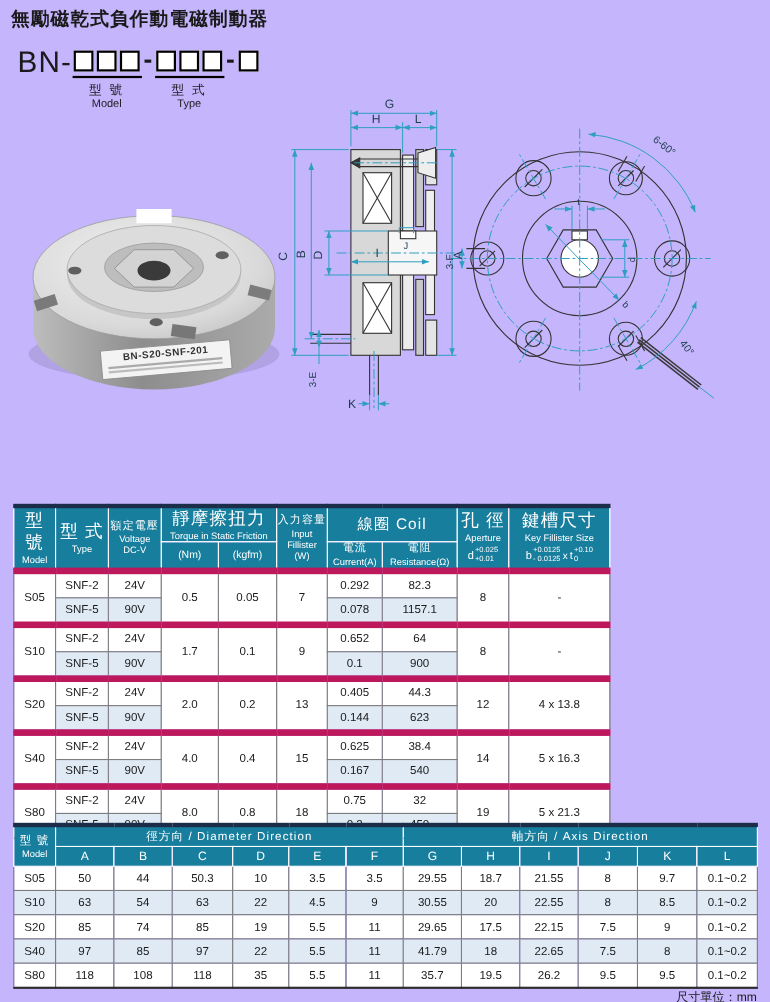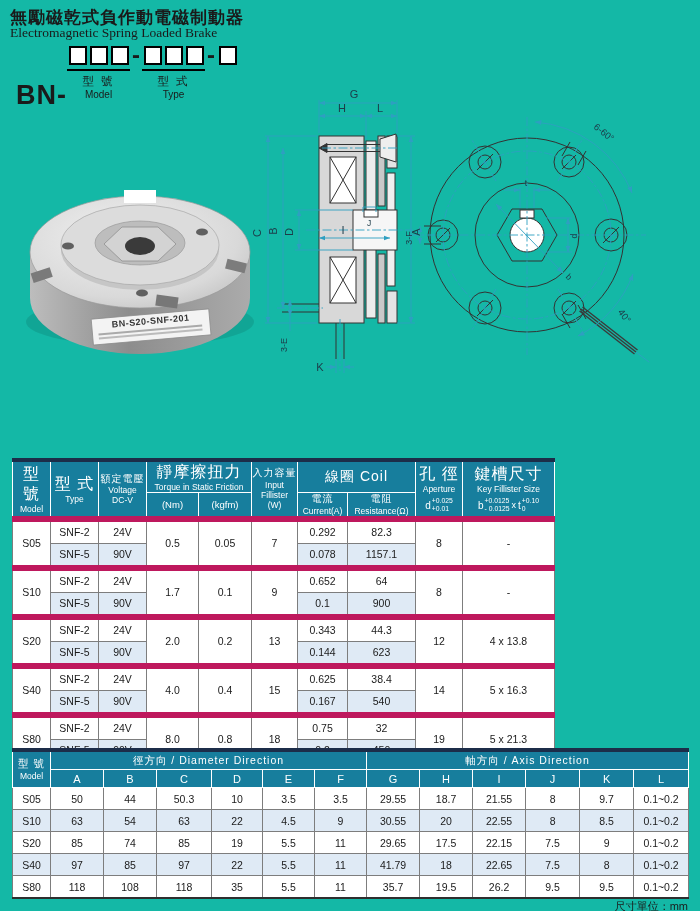--- a/index.html
+++ b/index.html
@@ -1,23 +1,23 @@
 <!DOCTYPE html>
 <html><head>
 <meta charset="utf-8">
 <style>
   html,body{margin:0;padding:0;background:#fff;}
-  .page{position:relative;width:700px;height:911px;background:#14b8a6;overflow:hidden;
+  .page{position:relative;width:700px;height:911px;background:#c4b5fd;overflow:hidden;
         font-family:"Liberation Sans",sans-serif;color:#1a1a1a;}
   
   .title-zh{position:absolute;left:10px;top:6px;font-size:17px;font-weight:bold;letter-spacing:1px;}
   .title-en{position:absolute;left:10px;top:25px;font-size:13.5px;font-family:"Liberation Serif",serif;}
   
   .model-code{position:absolute;left:16px;top:46px;display:flex;align-items:flex-start;}
-  .bn{font-size:27px;font-weight:bold;line-height:20px;letter-spacing:1px;margin-top:39px;}
+  .bn{font-size:27px;font-weight:normal;line-height:20px;letter-spacing:1px;}
   .mc-dash{font-size:24px;font-weight:bold;line-height:18px;margin:0 2px;}
   .grp{display:flex;flex-direction:column;align-items:center;}
   .boxes{display:flex;}
   .dbox{width:14px;height:15px;border:2px solid #000;background:#fff;margin:0 1.5px;}
   .grp-line{width:100%;border-bottom:2px solid #000;margin-top:4px;}
   .grp-zh{font-size:11.5px;margin-top:3px;letter-spacing:2px;}
   .grp-en{font-size:10px;margin-top:0px;}
   
   table{border-collapse:collapse;table-layout:fixed;}
   th,td{padding:0;text-align:center;vertical-align:middle;overflow:hidden;}
@@ -45,21 +45,20 @@
   .photo{position:absolute;left:8px;top:146px;}
   .drawing{position:absolute;left:250px;top:83px;}
   svg text{font-family:"Liberation Sans",sans-serif;}
 </style>
 </head>
 <body>
 
 <div class="page">
 
   <div class="title-zh">無勵磁乾式負作動電磁制動器</div>
-  <div class="title-en">Electromagnetic Spring Loaded Brake</div>
 
   <div class="model-code">
     <span class="bn">BN-</span>
     <span class="grp">
       <span class="boxes">
         <span class="dbox"></span>
         <span class="dbox"></span>
         <span class="dbox"></span>
       </span>
       <span class="grp-line"></span>
@@ -395,21 +394,21 @@
         <td class="tint">0.1</td>
         <td class="tint">900</td>
       </tr>
       <tr class="grpstart">
         <td class="mod" rowspan="2">S20</td>
         <td>SNF-2</td>
         <td>24V</td>
         <td rowspan="2">2.0</td>
         <td rowspan="2">0.2</td>
         <td rowspan="2">13</td>
-        <td>0.343</td>
+        <td>0.405</td>
         <td>44.3</td>
         <td rowspan="2">12</td>
         <td rowspan="2">4 x 13.8</td>
       </tr>
       <tr>
         <td class="tint">SNF-5</td>
         <td class="tint">90V</td>
         <td class="tint">0.144</td>
         <td class="tint">623</td>
       </tr>

